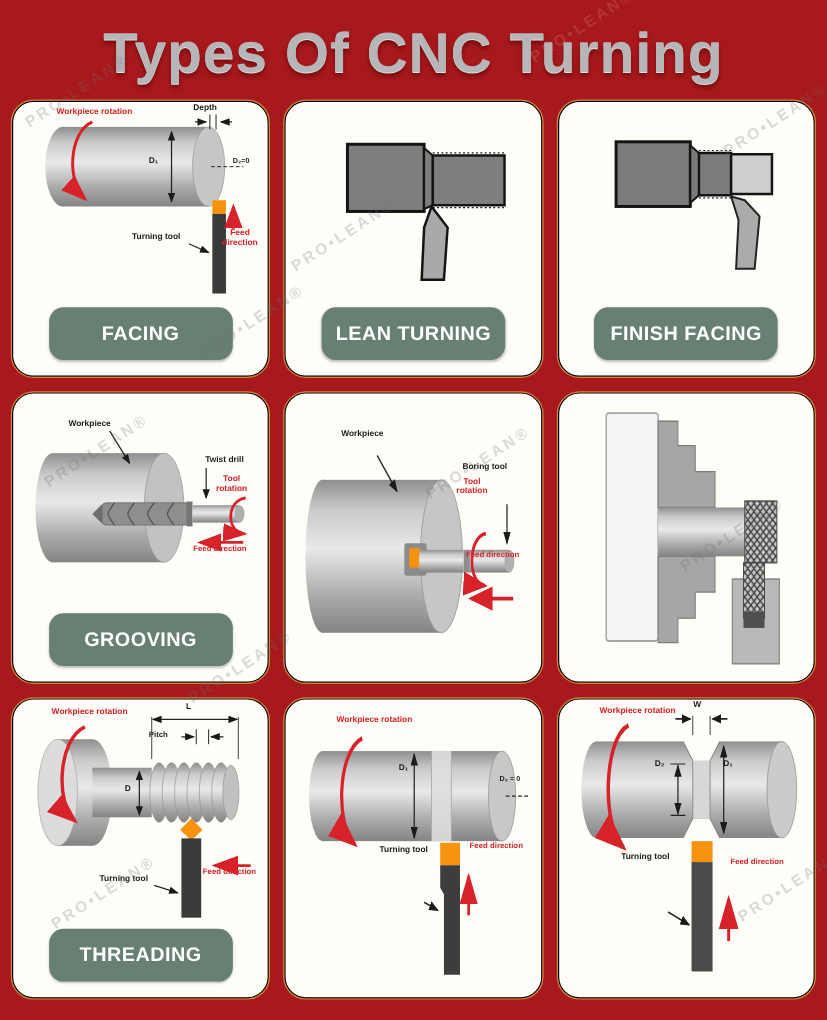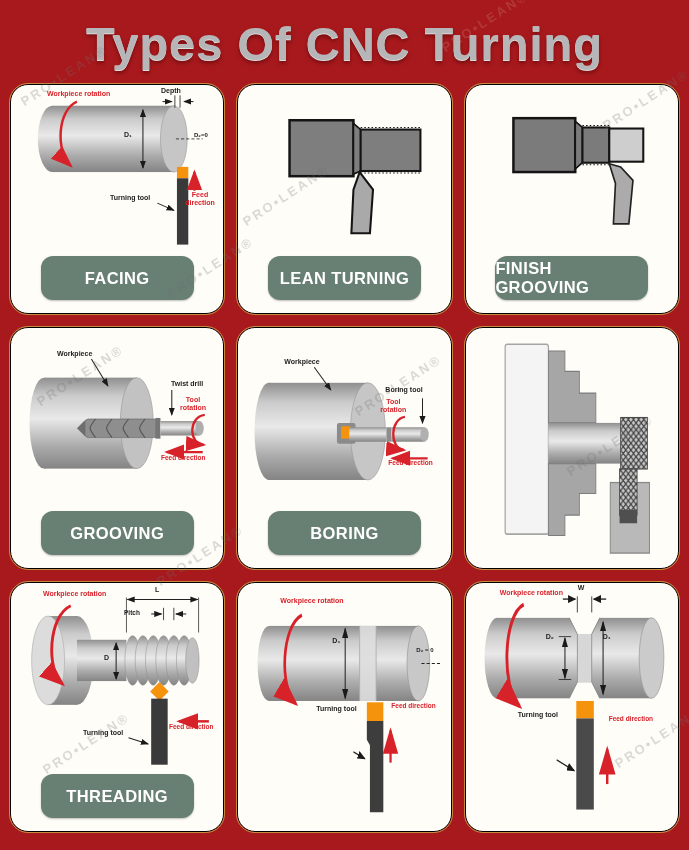--- a/index.html
+++ b/index.html
@@ -146,21 +146,21 @@
           <rect x="46" y="32" width="60" height="52" fill="#7b7b7b" stroke="#141414" stroke-width="2.4"></rect>
           <polygon points="106,35 113,41 113,75 106,81" fill="#7b7b7b" stroke="#141414" stroke-width="1.6"></polygon>
           <rect x="113" y="41" width="26" height="34" fill="#7b7b7b" stroke="#141414" stroke-width="2"></rect>
           <line x1="113" y1="39" x2="139" y2="39" stroke="#141414" stroke-width="1" stroke-dasharray="1.5,2"></line>
           <line x1="113" y1="77" x2="139" y2="77" stroke="#141414" stroke-width="1" stroke-dasharray="1.5,2"></line>
           <rect x="139" y="42" width="33" height="32" fill="#cecece" stroke="#141414" stroke-width="2"></rect>
         </g>
         <path d="M139,76 L150,79 L162,92 L158,134 L143,134 L145,95 Z" fill="#ababab" stroke="#222222" stroke-width="1.6"></path>
       </svg>
     </div>
-    <div class="btn">FINISH GROOVING</div>
+    <div class="btn">FINISH FACING</div>
   </div>
 
   <div class="card">
     <div class="diagram">
       <svg viewBox="0 0 206 177" preserveAspectRatio="none">
         <g>
           <ellipse cx="32" cy="92" rx="14" ry="44" fill="url(#cylG)"></ellipse>
           <rect x="32" y="48" width="90" height="88" fill="url(#cylG)"></rect>
           <ellipse cx="122" cy="92" rx="16" ry="44" fill="#c2c2c2" stroke="#999999" stroke-width="0.6"></ellipse>
         </g>
@@ -212,21 +212,20 @@
         <g fill="none" stroke="#D8222A">
           <path d="M162,86 C147,88 147,117 161,118" stroke-width="2.2" marker-end="url(#mR)"></path>
           <line x1="184" y1="126" x2="150" y2="126" stroke-width="2.2" marker-end="url(#mR)"></line>
         </g>
       </svg>
       <span class="ann" style="left:46px;top:30px">Workpiece</span>
       <span class="ann" style="left:147px;top:58px">Boring tool</span>
       <span class="ann red wrap" style="left:138px;top:70px;width:34px">Tool rotation</span>
       <span class="ann red s65" style="left:150px;top:131px">Feed direction</span>
     </div>
-    <div class="btn">BORING</div>
   </div>
 
   <div class="card">
     <div class="diagram">
       <svg viewBox="0 0 206 177" preserveAspectRatio="none">
         <g>
           <rect x="38" y="12" width="42" height="140" rx="2" fill="#f4f4f4" stroke="#a5a5a5" stroke-width="1.2"></rect>
           <polygon points="80,17 96,17 96,32 110,32 110,48 126,48 126,70 80,70" fill="#a6a6a6" stroke="#7c7c7c" stroke-width="0.8"></polygon>
           <polygon points="80,153 96,153 96,138 110,138 110,122 126,122 126,100 80,100" fill="#a6a6a6" stroke="#7c7c7c" stroke-width="0.8"></polygon>
         </g>

